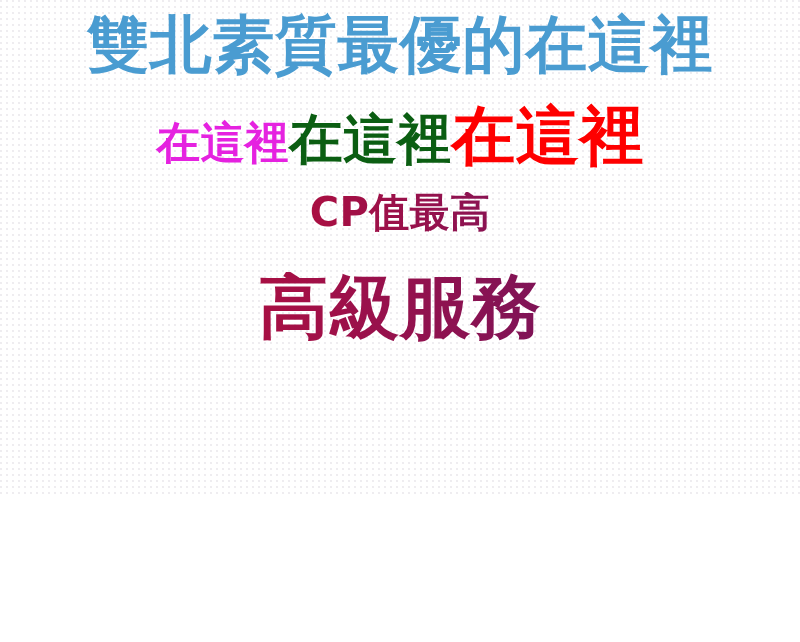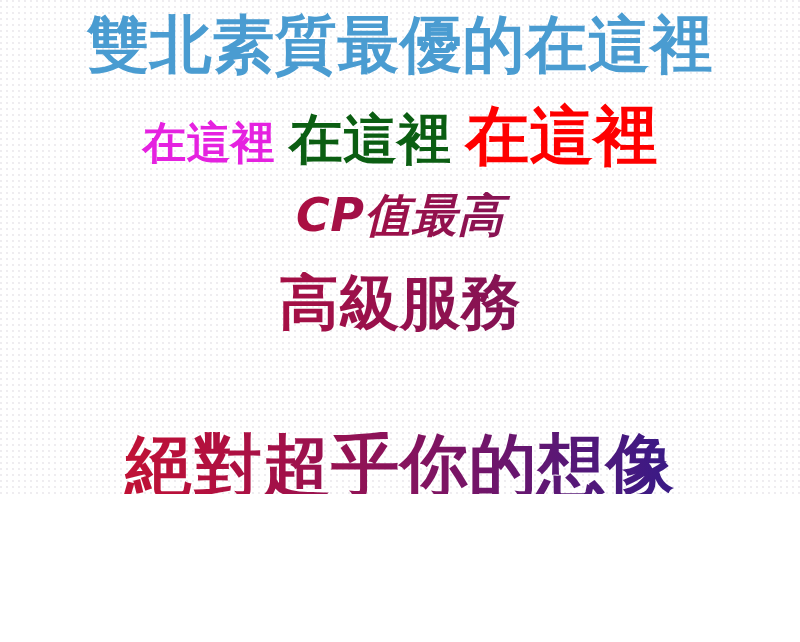--- a/index.html
+++ b/index.html
@@ -45,47 +45,45 @@
     color: #4a9cd1;
   }
 
   
   #line-here-row {
     top: 104px;
     height: 72px;
     display: flex;
     align-items: baseline;
     justify-content: center;
-    gap: 14px;
   }
   #line-here-row .seg {
     font-weight: 700;
     line-height: 1;
     white-space: nowrap;
   }
   .seg-magenta { font-size: 44px; color: #e522e0; }
   .seg-green   { font-size: 54px; color: #0b5e12; }
   .seg-red     { font-size: 64px; color: #fe0000; }
 
   
   .grad {
     -webkit-background-clip: text;
     background-clip: text;
     -webkit-text-fill-color: transparent;
     color: transparent;
   }
   #line-cp {
     top: 192px;
-    font-size: 46px;
+    font-size: 40px;
     background-image: linear-gradient(90deg, #d40d27 0%, #a80f43 40%, #7d1459 70%, #5e1566 100%);
-    font-style: italic;
   }
   #line-service {
     top: 272px;
-    font-size: 60px;
+    font-size: 70px;
     background-image: linear-gradient(90deg, #c40c2e 0%, #a11048 40%, #7a1459 72%, #5c1668 100%);
   }
   #line-enjoy {
     top: 352px;
     font-size: 62px;
     background-image: linear-gradient(90deg, #be0c31 0%, #9c1049 42%, #76155d 74%, #5a176b 100%);
   }
   #line-imagine {
     top: 432px;
     font-size: 68px;
@@ -127,18 +125,17 @@
     <span class="seg seg-magenta">在這裡</span>
     <span class="seg seg-green">在這裡</span>
     <span class="seg seg-red">在這裡</span>
   </div>
 
   <div class="line grad" id="line-cp">CP值最高</div>
 
   <div class="line grad" id="line-service">高級服務</div>
 
 
-  <div class="line grad" id="line-imagine">絕對超乎你的想像</div>
 
   <div id="divider"></div>
 
 
 </div>
 
 </body></html>

